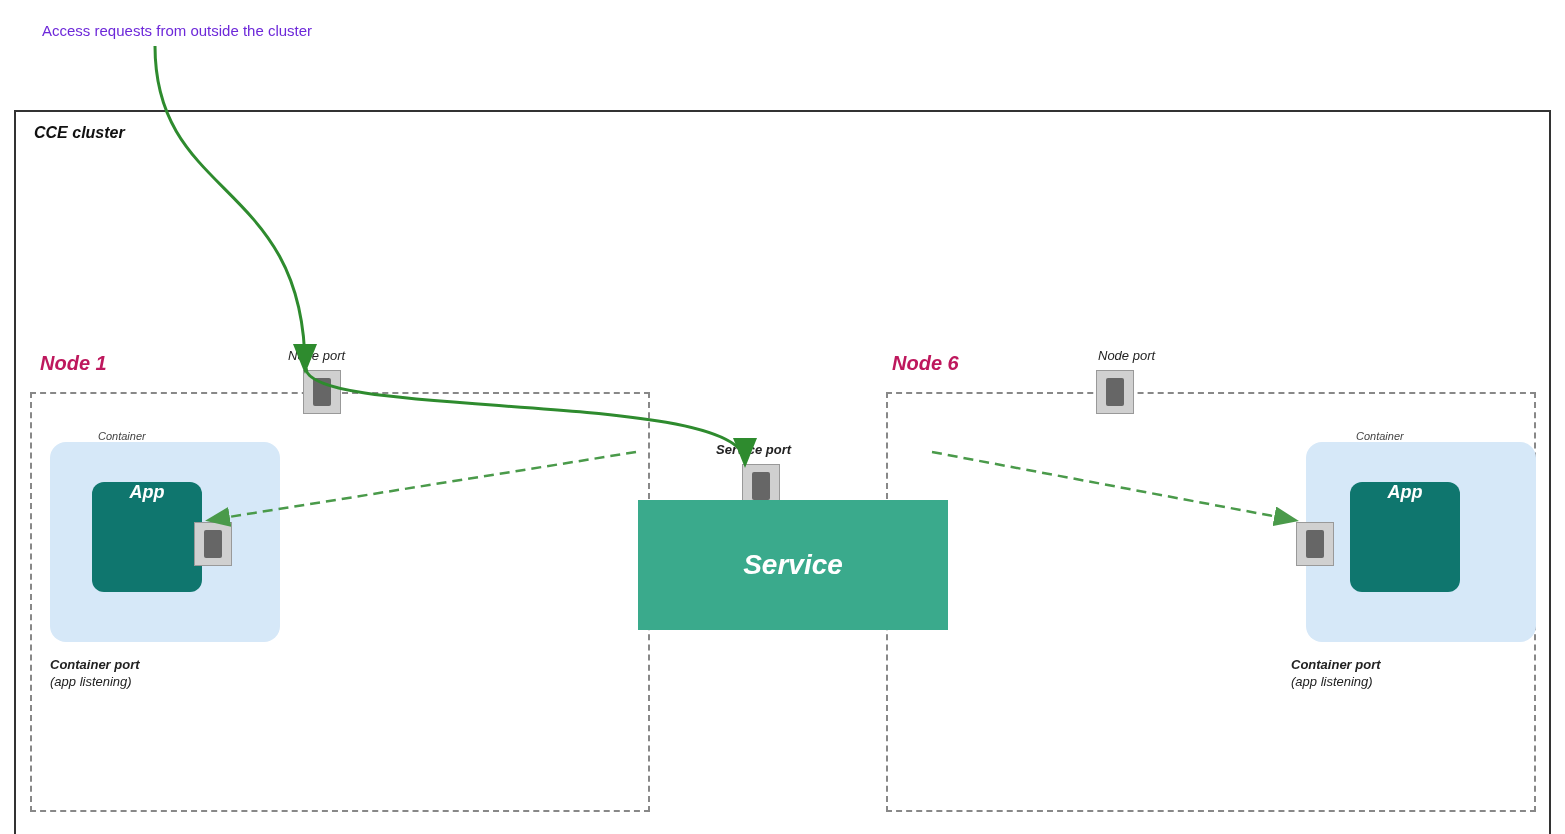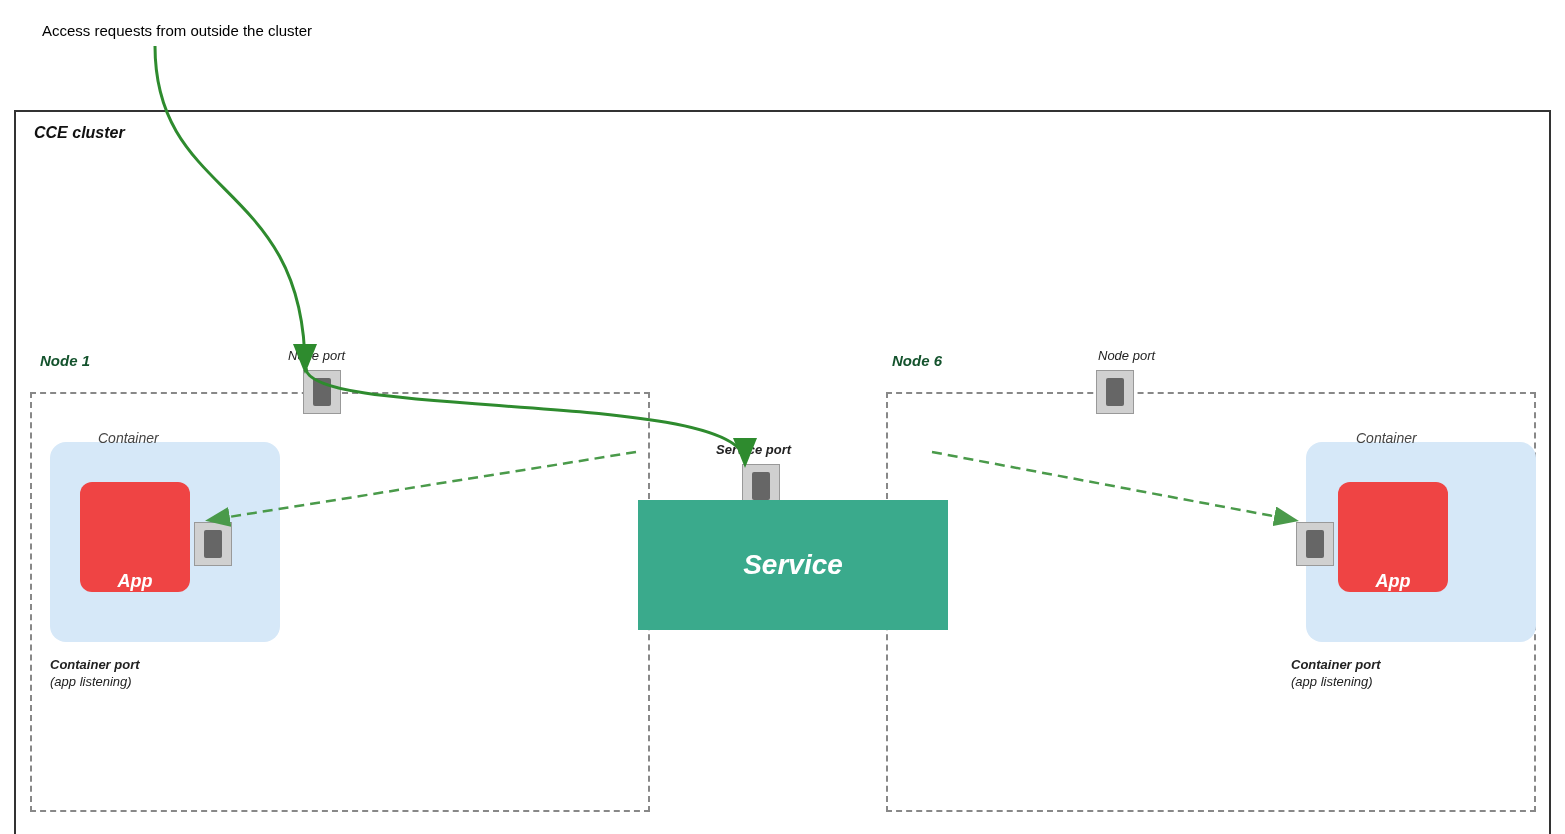--- a/index.html
+++ b/index.html
@@ -18,21 +18,21 @@
       height: 834px;
       background: #fff;
     }
 
     
     .top-label {
       position: absolute;
       top: 22px;
       left: 42px;
       font-size: 15px;
-      color: #000000;
+      color: #6d28d9;
     }
 
     
     .cce-cluster {
       position: absolute;
       top: 110px;
       left: 14px;
       width: 1537px;
       height: 776px;
       border: 2px solid #333;
@@ -68,22 +68,22 @@
       width: 650px;
       height: 420px;
       border: 2px dashed #888;
       background: transparent;
     }
 
     
     .node-label {
       position: absolute;
       font-weight: 700;
-      font-size: 15px;
-      color: #14532d;
+      font-size: 20px;
+      color: #be185d;
     }
 
     
     .port-icon {
       position: absolute;
       width: 38px;
       height: 44px;
       background: #d0d0d0;
       border: 1px solid #999;
       display: flex;
@@ -101,28 +101,29 @@
     
     .container-bg {
       position: absolute;
       background: #d6e8f8;
       border-radius: 16px;
     }
 
     
     .app-btn {
       position: absolute;
-      background: #ef4444;
+      background: #0f766e;
       border-radius: 12px;
       display: flex;
-      align-items: flex-end;
+      align-items: flex-start;
       justify-content: center;
       color: #fff;
       font-weight: 700;
       font-size: 18px;
+      margin-left: 12px;
     }
 
     
     .service-box {
       position: absolute;
       background: #3aaa8c;
       display: flex;
       align-items: center;
       justify-content: center;
       color: #fff;
@@ -137,21 +138,21 @@
       color: #222;
       text-align: center;
     }
     .port-label-bold {
       font-weight: 700;
     }
 
     
     .container-text {
       position: absolute;
-      font-size: 14px;
+      font-size: 11px;
       color: #444;
     }
 
     
     .arrows-svg {
       position: absolute;
       top: 0;
       left: 0;
       width: 1565px;
       height: 834px;

